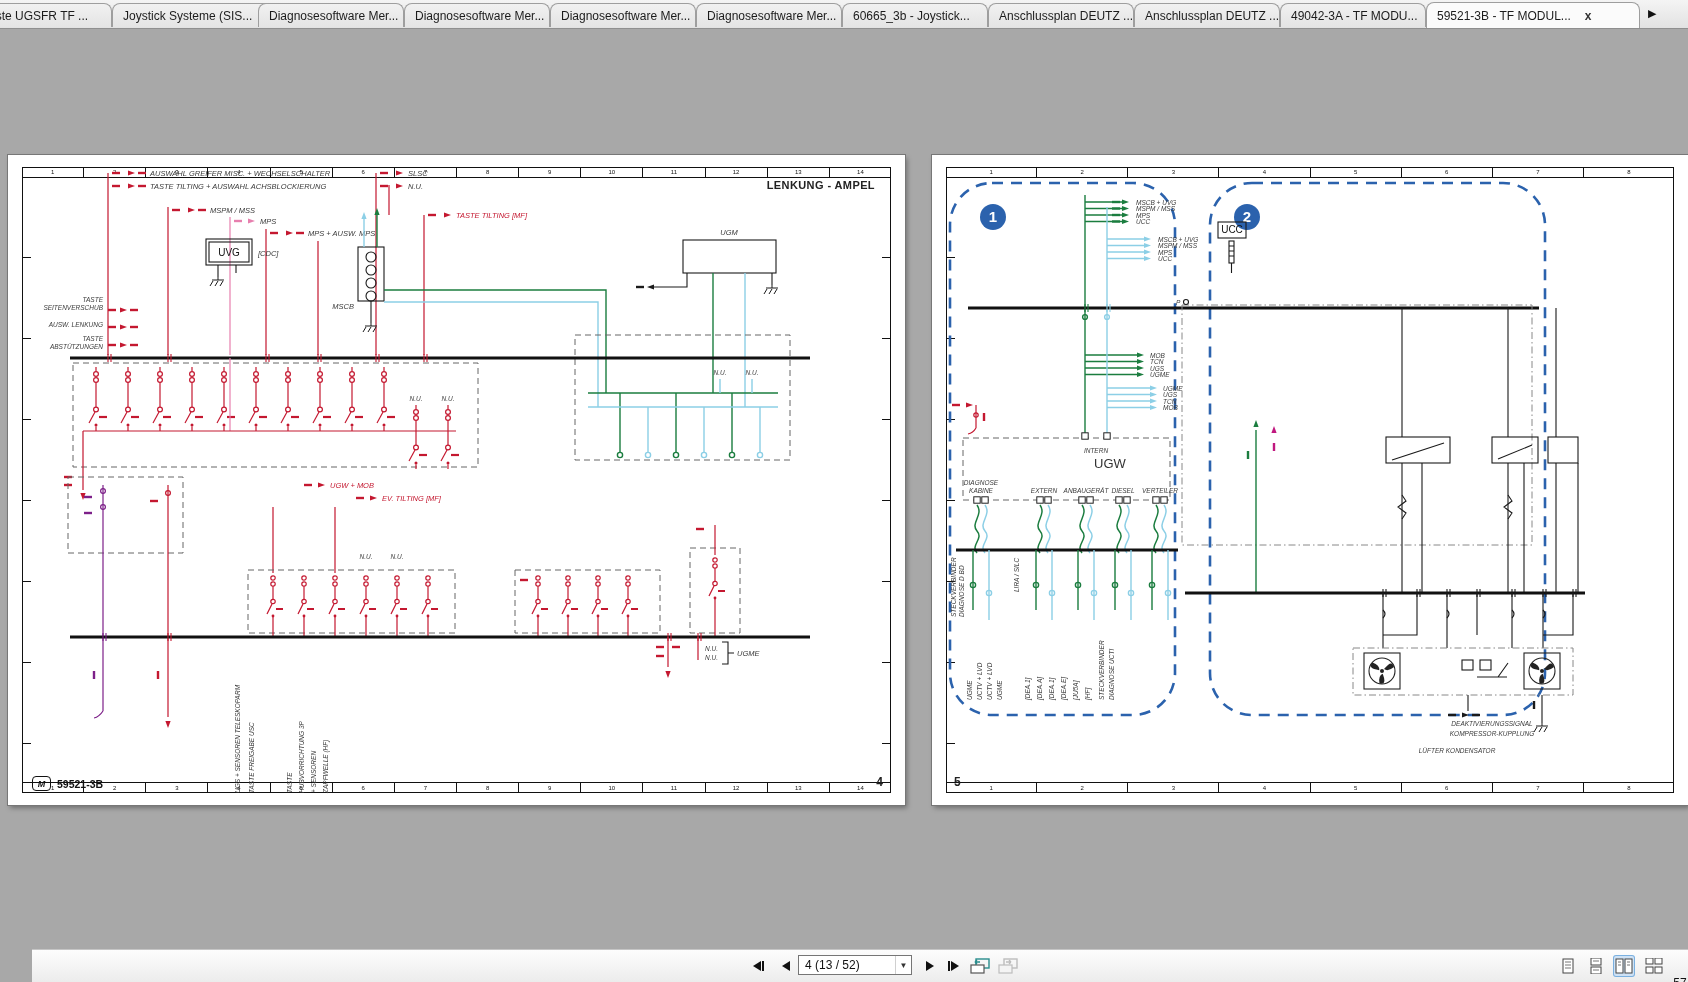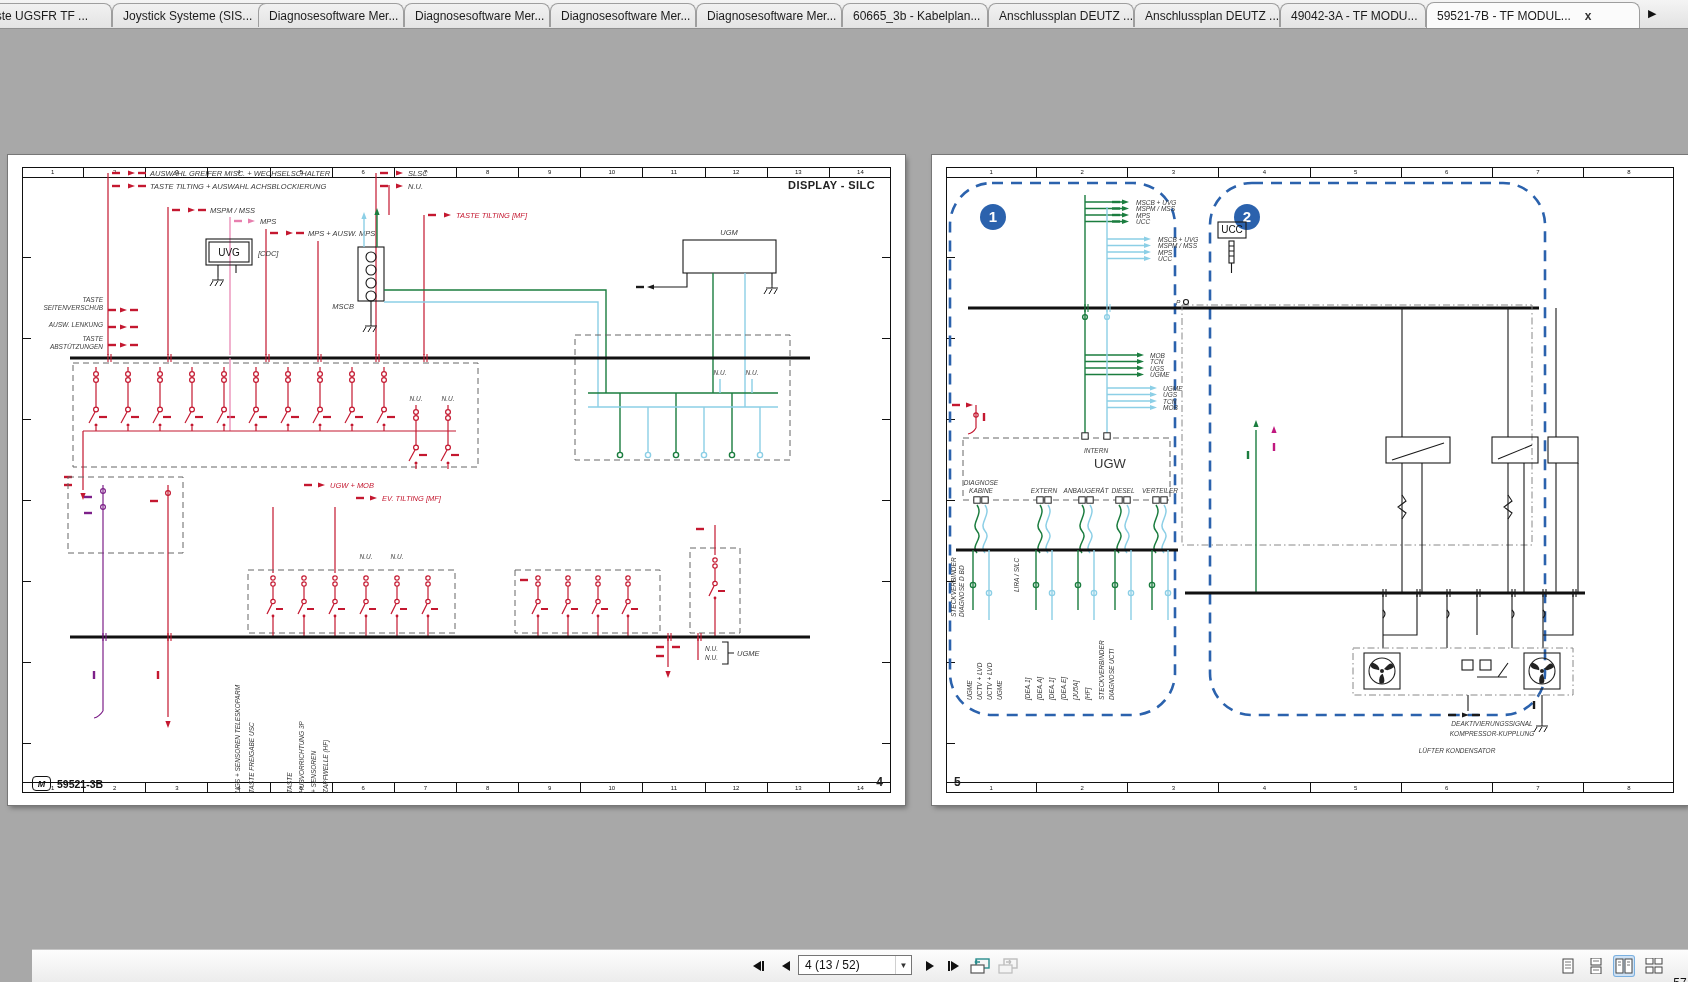--- a/index.html
+++ b/index.html
@@ -87,33 +87,33 @@
   <div class="tab" style="left:404px;width:146px">
       <span>Diagnosesoftware Mer...</span>
     </div>
   <div class="tab" style="left:550px;width:146px">
       <span>Diagnosesoftware Mer...</span>
     </div>
   <div class="tab" style="left:696px;width:146px">
       <span>Diagnosesoftware Mer...</span>
     </div>
   <div class="tab" style="left:842px;width:146px">
-      <span>60665_3b - Kabelplan...</span>
+      <span>60665_3b - Joystick...</span>
     </div>
   <div class="tab" style="left:988px;width:146px">
       <span>Anschlussplan DEUTZ ...</span>
     </div>
   <div class="tab" style="left:1134px;width:146px">
       <span>Anschlussplan DEUTZ ...</span>
     </div>
   <div class="tab" style="left:1280px;width:146px">
       <span>49042-3A - TF MODU...</span>
     </div>
   <div class="tab active" style="left:1426px;width:214px">
-    <span>59521-7B - TF MODUL...</span>
+    <span>59521-3B - TF MODUL...</span>
     <span class="close">x</span>
   </div>
   <div class="tab-overflow">▶</div>
 </div>
 
 <div id="canvas">
 
   <div class="page" id="pageL">
     <div class="frame"></div>
     <div class="ruler ruler-top">
@@ -143,21 +143,21 @@
         <span>8</span>
         <span>9</span>
         <span>10</span>
         <span>11</span>
         <span>12</span>
         <span>13</span>
         <span>14</span>
     </div>
     <div class="vrul l"></div>
     <div class="vrul r"></div>
-    <div class="ptitle">DISPLAY - SILC</div>
+    <div class="ptitle">LENKUNG - AMPEL</div>
 
     <svg class="schem" width="897" height="650" viewBox="0 0 897 650">
       <defs>
         <g id="ar">
             <polygon points="0,-2.6 7,0 0,2.6" fill="currentColor"></polygon>
           </g>
         <g id="mk">
             <line x1="0" y1="0" x2="8" y2="0" stroke="currentColor" stroke-width="2.4"></line>
           </g>
         <g id="jx" stroke="currentColor" stroke-width="1.1">

